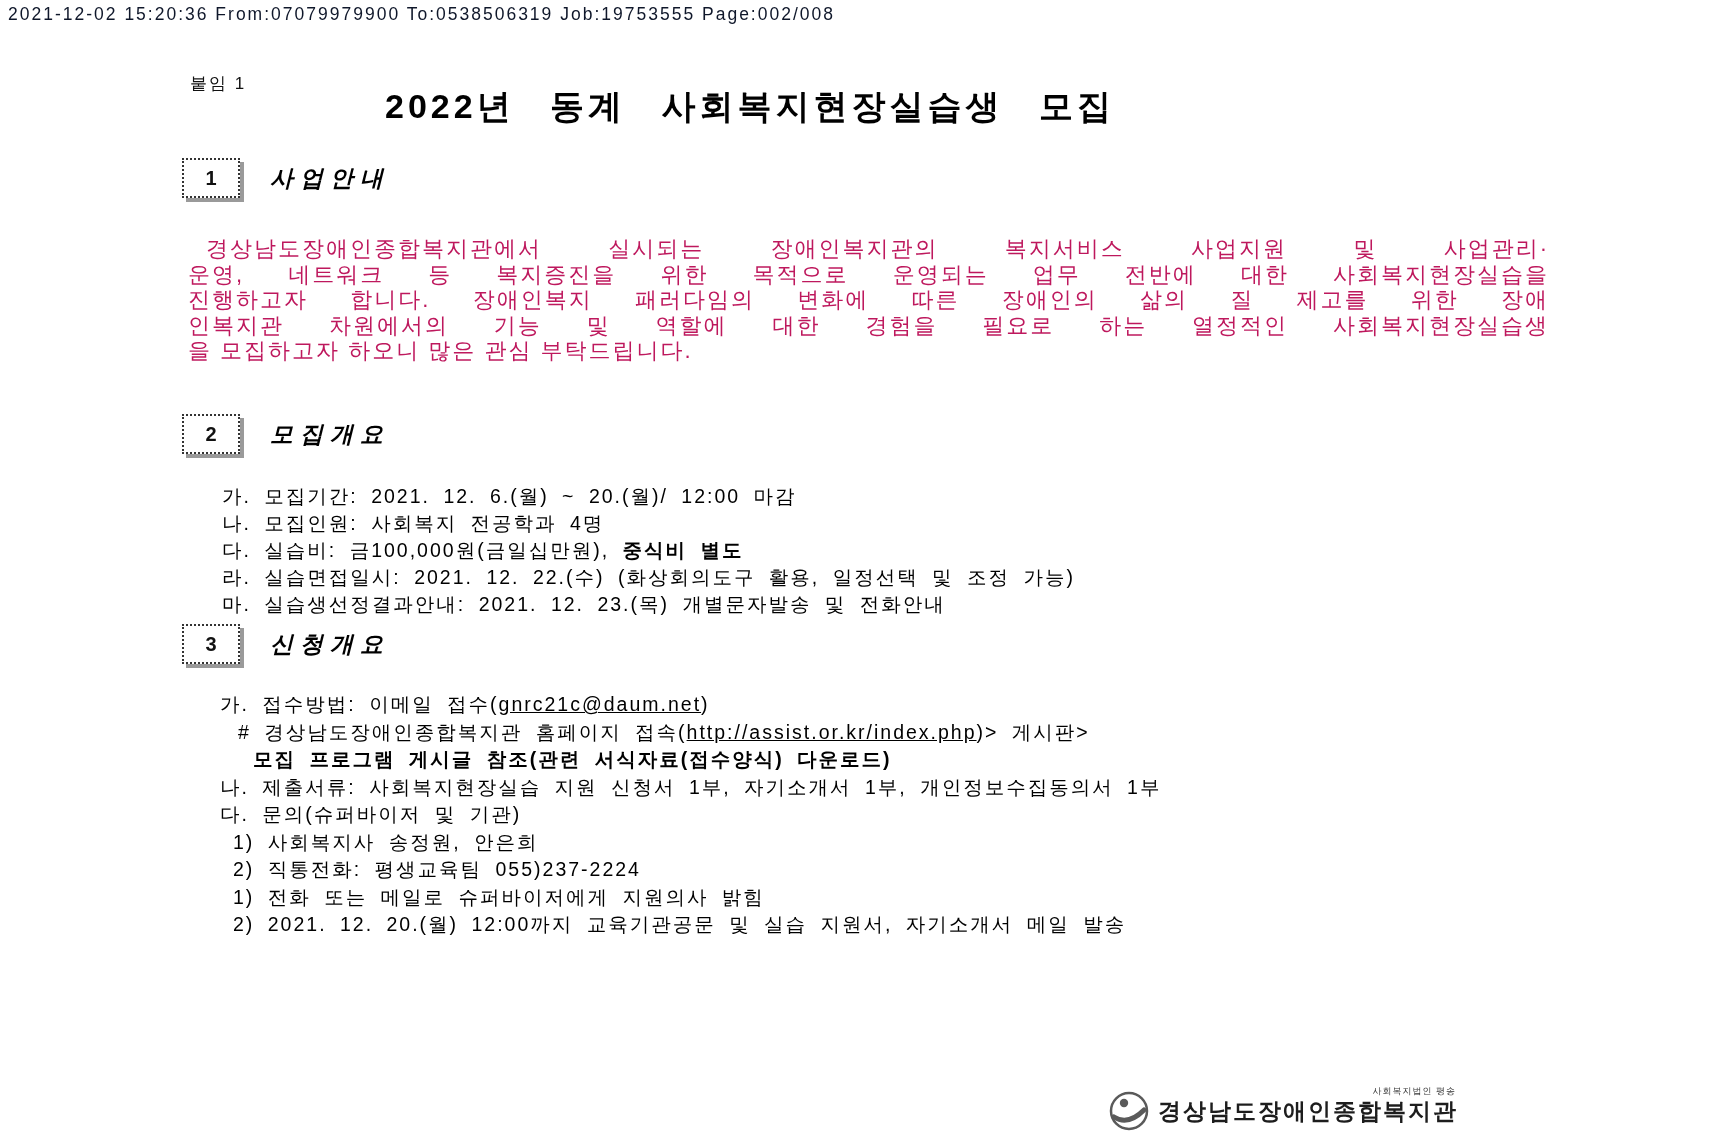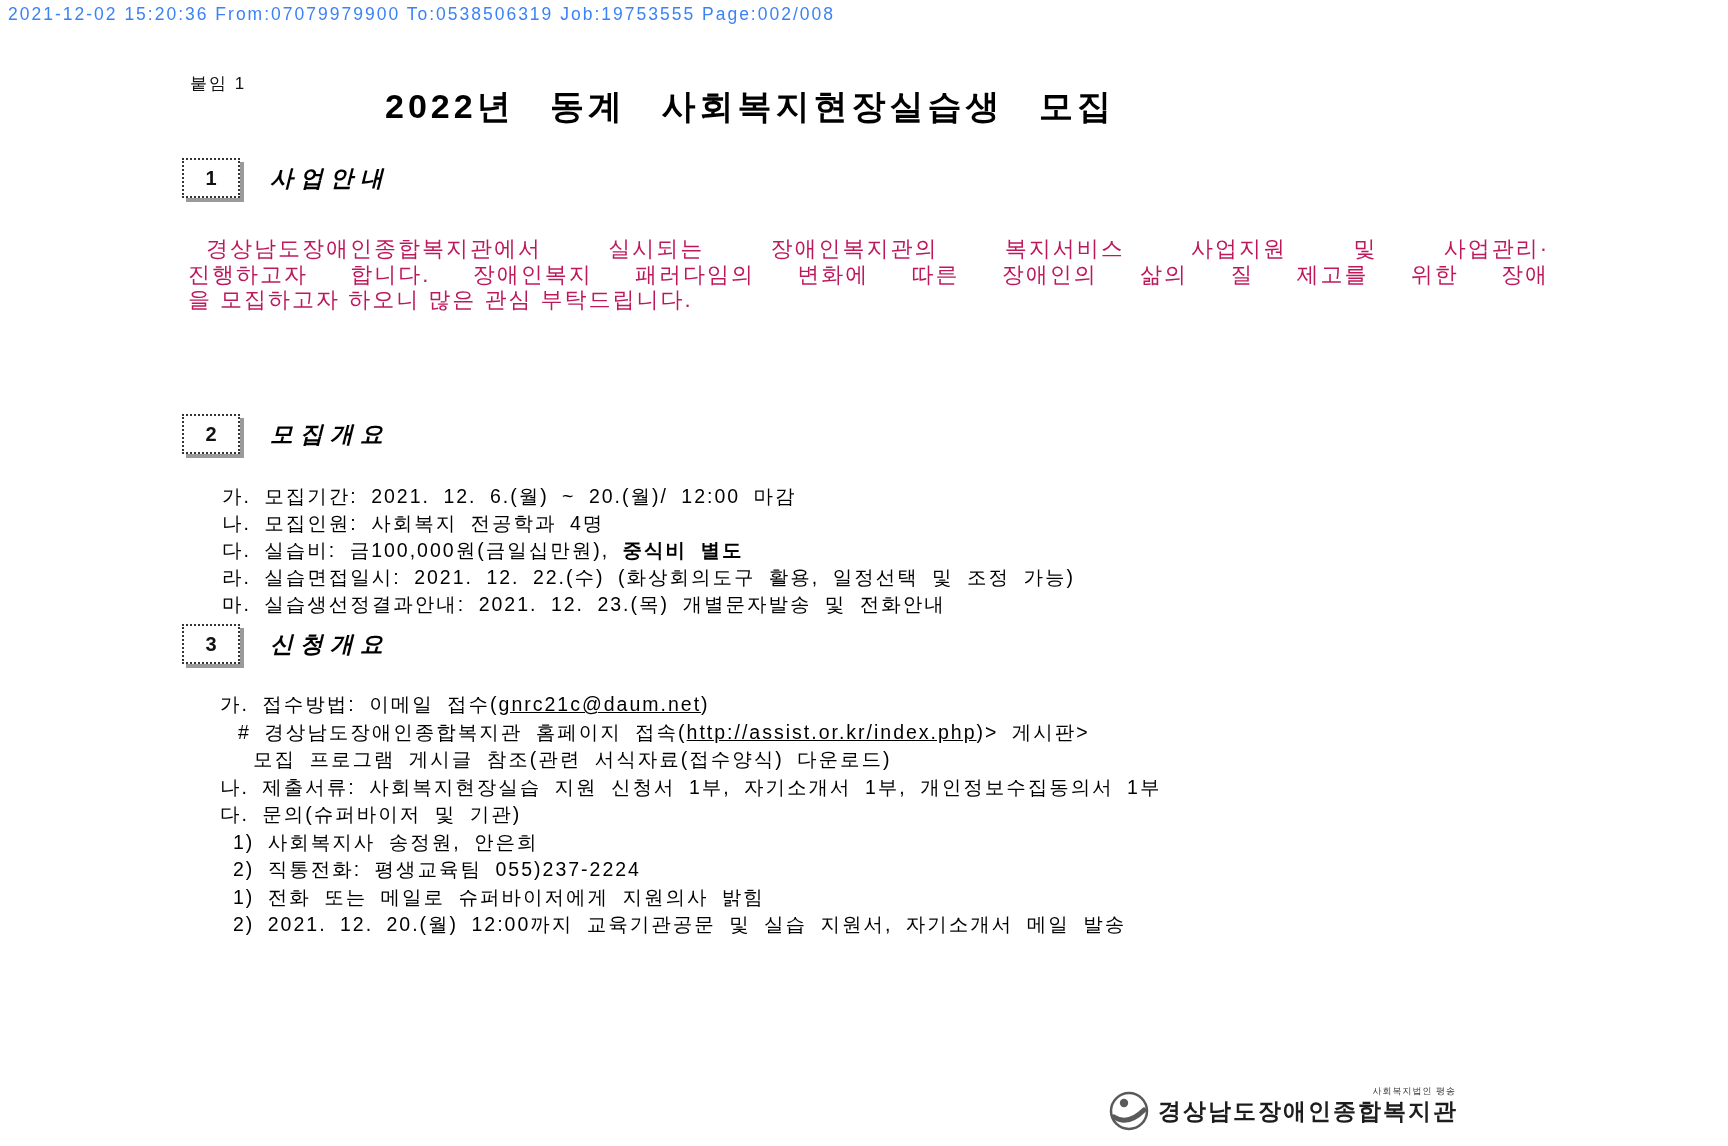--- a/index.html
+++ b/index.html
@@ -15,21 +15,21 @@
     background: #ffffff;
     overflow: hidden;
   }
 
   
   .fax-header {
     position: absolute;
     left: 8px; top: 4px;
     font-size: 17.5px;
     letter-spacing: 2px;
-    color: #3b82f6;
+    color: #0f172a;
     white-space: nowrap;
   }
 
   .attachment-label {
     position: absolute;
     left: 190px; top: 72px;
     font-size: 17px;
     letter-spacing: 2px;
   }
 
@@ -100,21 +100,21 @@
     font-size: 19.5px;
     letter-spacing: 2px;
     word-spacing: 6px;
     color: #000;
     white-space: nowrap;
   }
   .recruit-list { left: 222px; top: 483px; line-height: 27px; }
   .apply-list   { left: 220px; top: 691px; line-height: 27.5px; }
   .list .bold { font-weight: bold; }
   .ind1 { padding-left: 18px; }
-  .ind2 { padding-left: 33px; }
+  .ind2 { padding-left: 33px; font-weight: bold; }
   .ind3 { padding-left: 13px; }
   .u-link { text-decoration: underline; }
 
   
   .footer-org {
     position: absolute;
     left: 1108px; top: 1090px;
     display: flex;
     align-items: center;
   }
@@ -148,21 +148,23 @@
 
   <div class="doc-title">2022년 동계 사회복지현장실습생 모집</div>
 
   <div class="section-header s1">
     <div class="section-num-box">1</div>
     <div class="section-heading">사업안내</div>
   </div>
 
   <div class="intro">
     <div class="jline first">경상남도장애인종합복지관에서 실시되는 장애인복지관의 복지서비스 사업지원 및 사업관리·</div>
+    <div class="jline">운영, 네트워크 등 복지증진을 위한 목적으로 운영되는 업무 전반에 대한 사회복지현장실습을</div>
     <div class="jline">진행하고자 합니다. 장애인복지 패러다임의 변화에 따른 장애인의 삶의 질 제고를 위한 장애</div>
+    <div class="jline">인복지관 차원에서의 기능 및 역할에 대한 경험을 필요로 하는 열정적인 사회복지현장실습생</div>
     <div class="jline last">을 모집하고자 하오니 많은 관심 부탁드립니다.</div>
   </div>
 
   <div class="section-header s2">
     <div class="section-num-box">2</div>
     <div class="section-heading">모집개요</div>
   </div>
 
   <div class="list recruit-list">
     <div><span>가. 모집기간: 2021. 12. 6.(월) ~ 20.(월)/ 12:00 마감</span></div>

